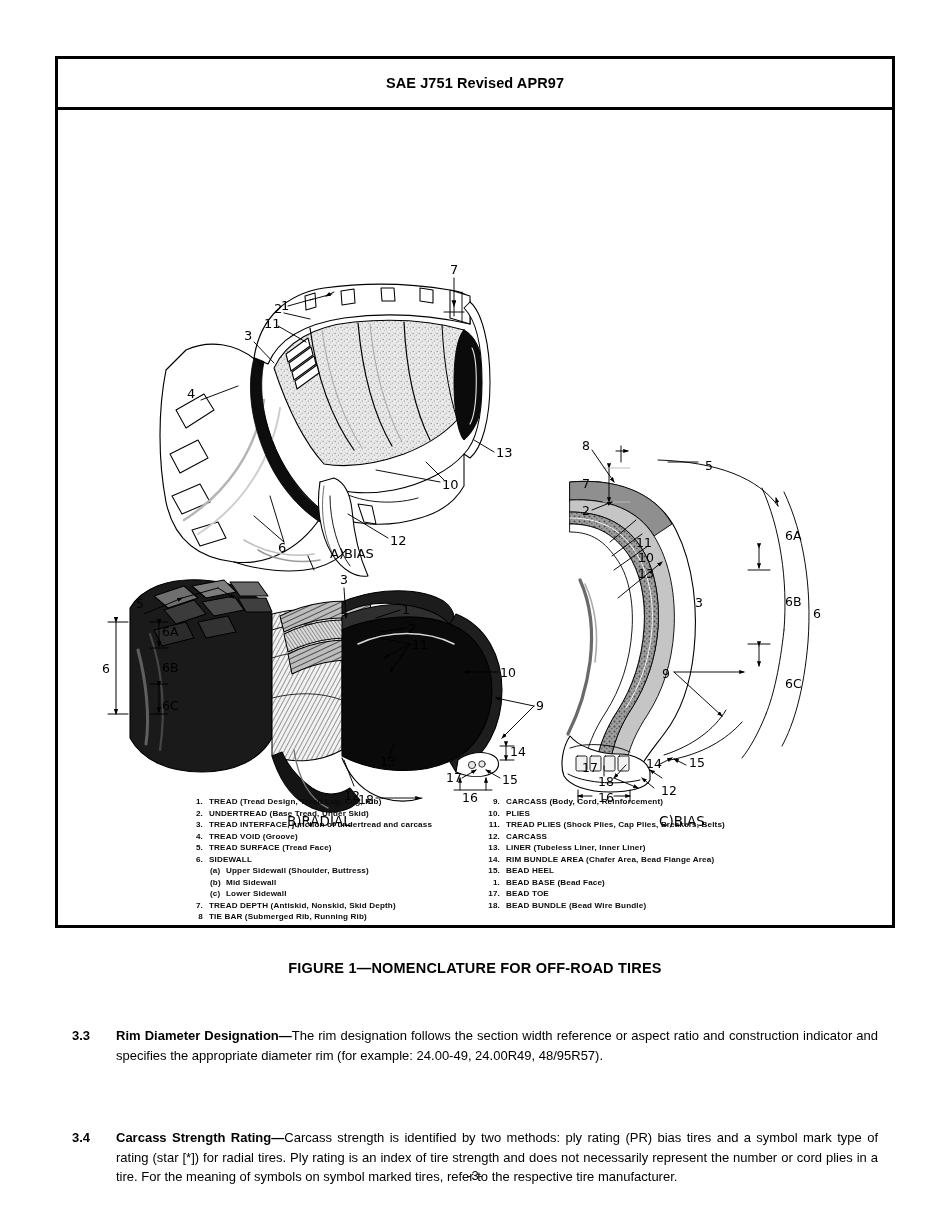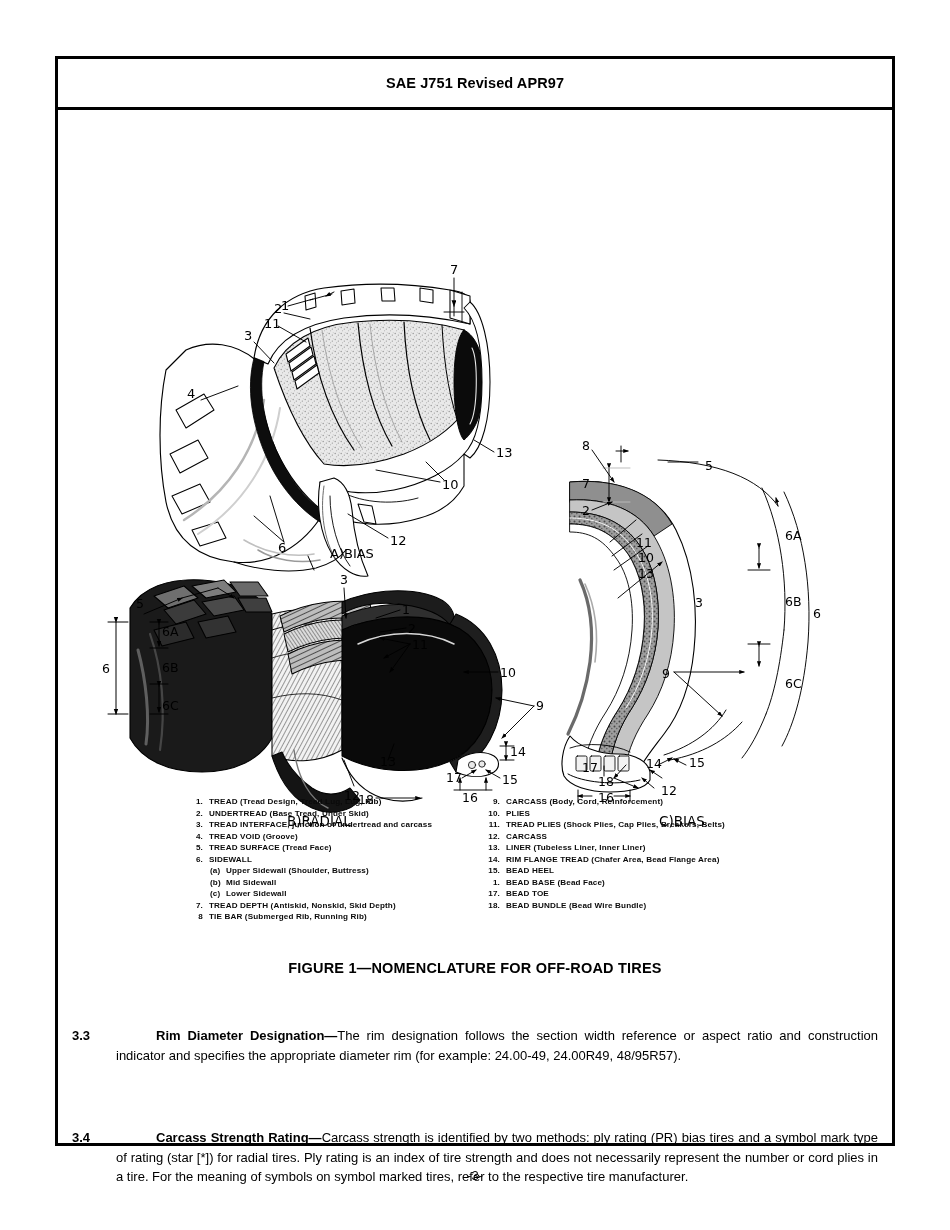--- a/index.html
+++ b/index.html
@@ -15,21 +15,21 @@
     color: #000;
     overflow: hidden;
   }
 
   
   #page-frame {
     position: absolute;
     left: 55px;
     top: 56px;
     width: 840px;
-    height: 1090px;
+    height: 872px;
     border: 3px solid #000;
     box-sizing: border-box;
   }
   #header-box {
     position: absolute;
     left: 0;
     top: 0;
     right: 0;
     height: 51px;
     border-bottom: 3px solid #000;
@@ -121,21 +121,21 @@
   .sec-num {
     position: absolute;
     left: 0;
     width: 44px;
     font-weight: bold;
   }
   .sec-body {
     margin-left: 44px;
     text-align: justify;
   }
-  .sec-title { font-weight: bold; margin-left: 40px; }
+  .sec-title { font-weight: bold; }
 
   #page-number {
     position: absolute;
     left: 0;
     right: 0;
     top: 1168px;
     text-align: center;
     font-size: 13px;
   }
 </style>
@@ -655,21 +655,21 @@
           <div class="leg-row">
             <span class="leg-num">12.</span>
             <span class="leg-txt">CARCASS</span>
           </div>
           <div class="leg-row">
             <span class="leg-num">13.</span>
             <span class="leg-txt">LINER (Tubeless Liner, Inner Liner)</span>
           </div>
           <div class="leg-row">
             <span class="leg-num">14.</span>
-            <span class="leg-txt">RIM FLANGE TREAD (Chafer Area, Bead Flange Area)</span>
+            <span class="leg-txt">RIM BUNDLE AREA (Chafer Area, Bead Flange Area)</span>
           </div>
           <div class="leg-row">
             <span class="leg-num">15.</span>
             <span class="leg-txt">BEAD HEEL</span>
           </div>
           <div class="leg-row">
             <span class="leg-num">1.</span>
             <span class="leg-txt">BEAD BASE (Bead Face)</span>
           </div>
           <div class="leg-row">

